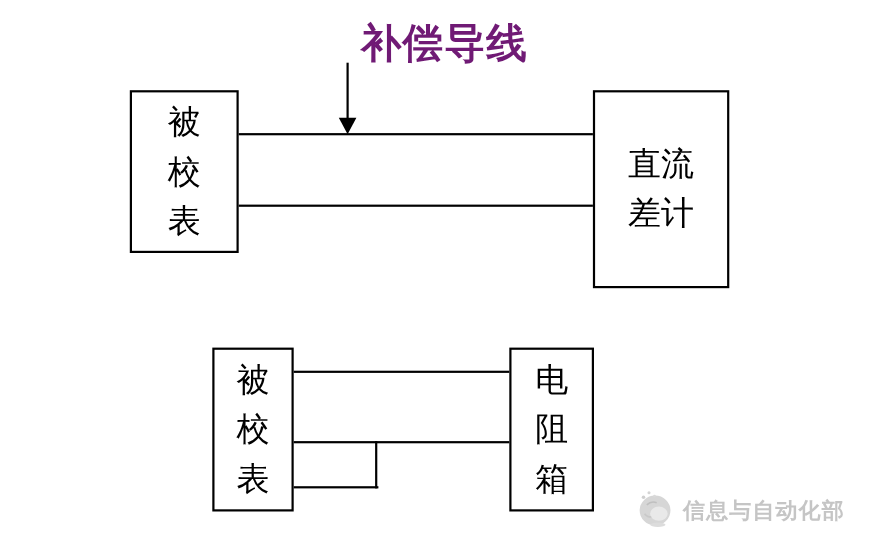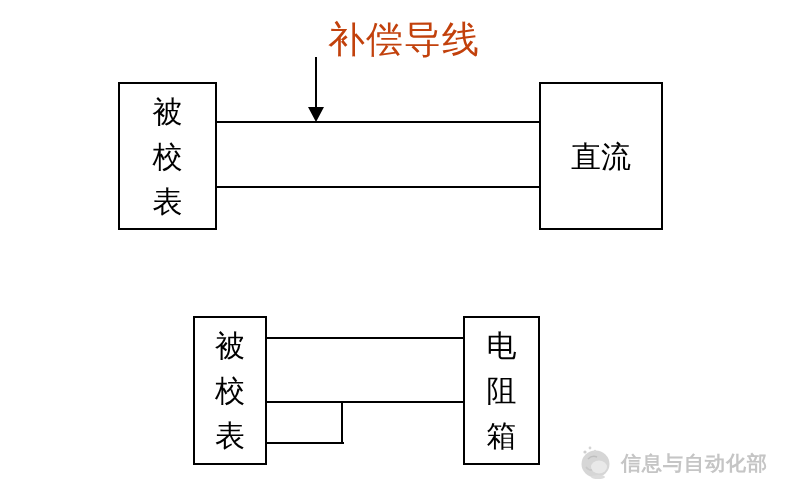--- a/index.html
+++ b/index.html
@@ -11,24 +11,24 @@
     overflow: hidden;
     font-family: "Liberation Serif", serif;
     color: #000000;
   }
   
   .diagram-title {
     position: absolute;
     left: 328px;
     top: 15px;
     font-family: "Liberation Sans", sans-serif;
-    font-weight: normal;
+    font-weight: bold;
     font-size: 37px;
     letter-spacing: 1px;
-    color: #c2410c;
+    color: #701a75;
     white-space: nowrap;
   }
   
   .arrow-shaft {
     position: absolute;
     left: 315px;
     top: 57px;
     width: 2px;
     height: 51px;
     background: #000000;
@@ -55,21 +55,21 @@
     align-items: center;
   }
   .box .box-line {
     font-size: 30px;
     line-height: 45px;
     height: 45px;
     text-align: center;
     white-space: nowrap;
   }
   .box-tl { left: 118px; top: 82px;  width: 99px;  height: 148px; }
-  .box-tr { left: 539px; top: 82px;  width: 124px; height: 148px; }
+  .box-tr { left: 539px; top: 82px;  width: 124px; height: 180px; }
   .box-bl { left: 193px; top: 316px; width: 74px;  height: 149px; }
   .box-br { left: 463px; top: 316px; width: 77px;  height: 149px; }
   
   .wire { position: absolute; background: #000000; }
   .wire-h { height: 2px; }
   .wire-v { width: 2px; }
   .wire-top-upper    { left: 217px; top: 121px; width: 322px; }
   .wire-top-lower    { left: 217px; top: 186px; width: 322px; }
   .wire-bottom-upper { left: 267px; top: 337px; width: 196px; }
   .wire-bottom-mid   { left: 267px; top: 401px; width: 196px; }
@@ -104,20 +104,21 @@
     <div class="arrow-head"></div>
   </div>
 
   <div class="box box-tl">
     <div class="box-line">被</div>
     <div class="box-line">校</div>
     <div class="box-line">表</div>
   </div>
   <div class="box box-tr">
     <div class="box-line">直流</div>
+    <div class="box-line">差计</div>
   </div>
   <div class="wire wire-h wire-top-upper"></div>
   <div class="wire wire-h wire-top-lower"></div>
 
   <div class="box box-bl">
     <div class="box-line">被</div>
     <div class="box-line">校</div>
     <div class="box-line">表</div>
   </div>
   <div class="box box-br">

